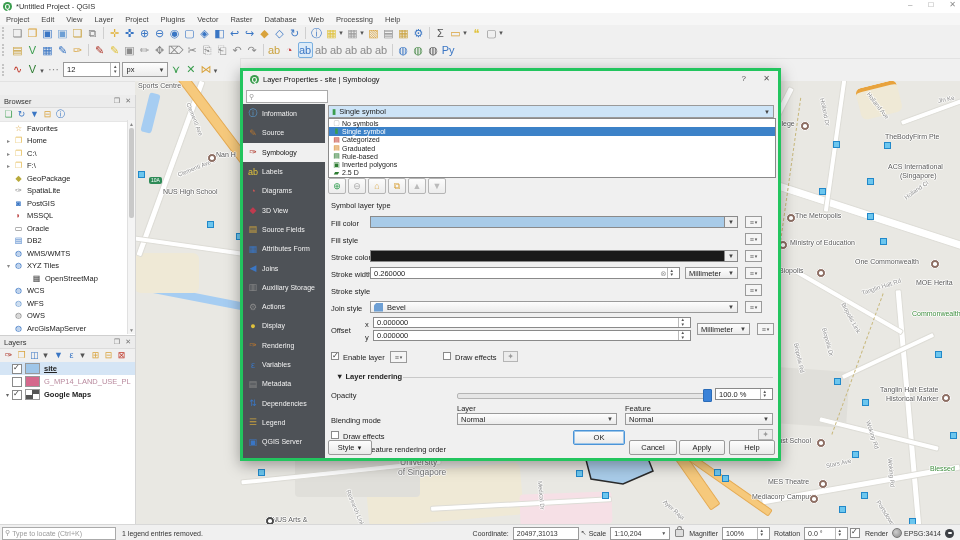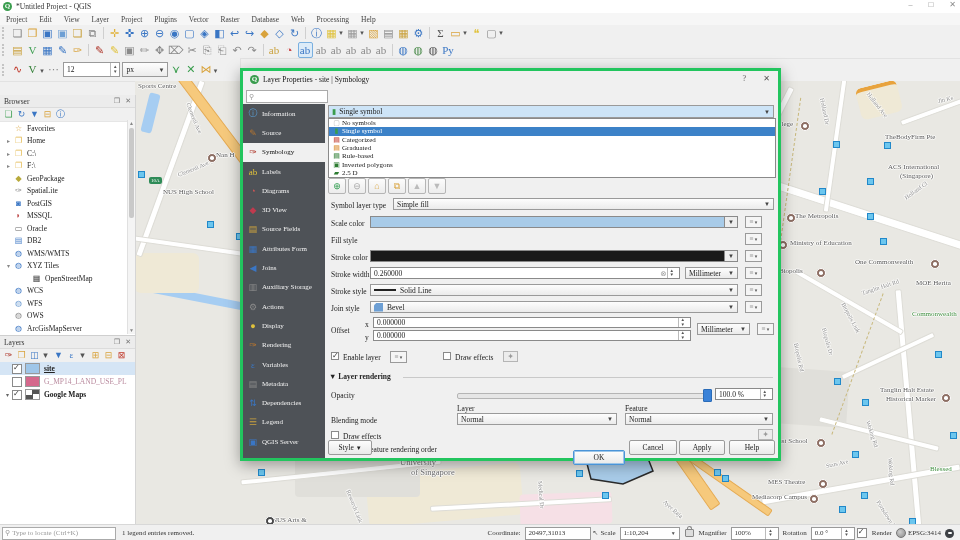--- a/index.html
+++ b/index.html
@@ -1,17 +1,17 @@
 <!DOCTYPE html>
 <html><head>
 <meta charset="utf-8">
 <style>
   html,body{margin:0;padding:0;background:#444;}
   #app{position:relative;width:960px;height:540px;background:#f0f0f0;overflow:hidden;
-       font-family:Liberation Serif, serif;font-size:8px;color:#222;
+       font-family:Liberation Sans, sans-serif;font-size:8px;color:#222;
        -webkit-font-smoothing:antialiased;}
   .abs{position:absolute;}
   
   #titlebar{left:0;top:0;width:960px;height:13px;background:#fff;display:flex;align-items:center;}
   #qlogo{width:9px;height:9px;margin:0 4px 0 3px;border-radius:50%;background:#3a9d4e;color:#fff;
          font-size:7px;line-height:9px;text-align:center;font-weight:bold;}
   #wintitle{font-size:7.5px;color:#333;}
   .winbtns{position:absolute;right:4px;top:0;display:flex;gap:16px;color:#8a8a8a;font-size:8px;}
   .winbtns span{cursor:default;}
   #menubar{left:0;top:13px;width:960px;height:12px;background:#f6f6f6;display:flex;align-items:center;
@@ -302,21 +302,21 @@
         <span class="ml ml-poi" style="left: 644px; top: 186px;">Biopolis</span>
         <span class="ml ml-poi" style="left: 781px; top: 198px;">MOE Herita</span>
         <span class="ml ml-green" style="left: 777px; top: 229px;">Commonwealth</span>
         <span class="ml ml-poi" style="left: 745px; top: 305px;">Tanglin Halt Estate</span>
         <span class="ml ml-poi" style="left: 751px; top: 314px;">Historical Marker</span>
         <span class="ml ml-poi" style="left: 641px; top: 356px;">rust School</span>
         <span class="ml ml-poi" style="left: 633px; top: 397px;">MES Theatre</span>
         <span class="ml ml-poi" style="left: 617px; top: 412px;">Mediacorp Campus</span>
         <span class="ml ml-green" style="left: 795px; top: 384px;">Blessed</span>
         <span class="ml ml-poi2" style="left: 265px; top: 376px;">University</span>
-        <span class="ml ml-poi2" style="left: 263px; top: 386px; margin-left: 13px;">of Singapore</span>
+        <span class="ml ml-poi2" style="left: 263px; top: 386px;">of Singapore</span>
         <span class="ml ml-poi" style="left: 137px; top: 435px;">NUS Arts &amp;</span>
         <span class="ml ml-road" style="left: 687px; top: 14px; transform: rotate(78deg);">Holland Dr</span>
         <span class="ml ml-road" style="left: 733px; top: 9px; transform: rotate(52deg);">Holland Ave</span>
         <span class="ml ml-road" style="left: 770px; top: 114px; transform: rotate(-35deg);">Holland Cl</span>
         <span class="ml ml-road" style="left: 803px; top: 17px; transform: rotate(-12deg);">Jln Ke</span>
         <span class="ml ml-road" style="left: 53px; top: 19px; transform: rotate(68deg);">Clementi Ave</span>
         <span class="ml ml-road" style="left: 43px; top: 91px; transform: rotate(-22deg);">Clementi Ave 1</span>
         <span class="ml ml-road" style="left: 727px; top: 209px; transform: rotate(-18deg);">Tanglin Halt Rd</span>
         <span class="ml ml-road" style="left: 708px; top: 219px; transform: rotate(62deg);">Biopolis Link</span>
         <span class="ml ml-road" style="left: 689px; top: 244px; transform: rotate(75deg);">Biopolis Dr</span>
@@ -643,26 +643,22 @@
       <div class="symtb" id="sym-toolbar">
           <span class="sbtn" style="color: rgb(46, 157, 78);">⊕</span>
           <span class="sbtn dis" style="color: rgb(170, 170, 170);">⊖</span>
           <span class="sbtn" style="color: rgb(217, 163, 60);">⌂</span>
           <span class="sbtn" style="color: rgb(217, 163, 60);">⧉</span>
           <span class="sbtn dis" style="color: rgb(187, 187, 187);">▲</span>
           <span class="sbtn dis" style="color: rgb(187, 187, 187);">▼</span>
         </div>
 
       <span class="fl" style="left:6px;top:97px;">Symbol layer type</span>
-      <div class="ctl dcombo" style="left:68px;top:94px;width:381px;height:12px;">
-        <span>Simple fill</span>
-        <span class="arr">▼</span>
-      </div>
-
-      <span class="fl" style="left:6px;top:115px;">Scale color</span>
+
+      <span class="fl" style="left:6px;top:115px;">Fill color</span>
       <div class="ctl colorbtn" style="left:45px;top:112px;width:368px;height:12px;">
         <span class="fillc" id="fill-color-swatch" style="background: rgb(168, 203, 232);"></span>
         <span class="da">▼</span>
       </div>
       <div class="ctl ovr" style="left:420px;top:112px;">≡<i>▾</i></div>
 
       <span class="fl" style="left:6px;top:132px;">Fill style</span>
       <div class="ctl ovr" style="left:420px;top:129px;">≡<i>▾</i></div>
 
       <span class="fl" style="left:6px;top:149px;">Stroke color</span>
@@ -681,25 +677,20 @@
             <i>▼</i>
           </span>
       </div>
       <div class="ctl dcombo" style="left:360px;top:163px;width:53px;height:12px;">
         <span>Millimeter</span>
         <span class="arr">▼</span>
       </div>
       <div class="ctl ovr" style="left:420px;top:163px;">≡<i>▾</i></div>
 
       <span class="fl" style="left:6px;top:183px;">Stroke style</span>
-      <div class="ctl dcombo" style="left:45px;top:180px;width:368px;height:12px;">
-        <span style="width:22px;border-top:2px solid #222;margin-right:4px;"></span>
-        <span>Solid Line</span>
-        <span class="arr">▼</span>
-      </div>
       <div class="ctl ovr" style="left:420px;top:180px;">≡<i>▾</i></div>
 
       <span class="fl" style="left:6px;top:200px;">Join style</span>
       <div class="ctl dcombo" style="left:45px;top:197px;width:368px;height:12px;">
         <span style="width:9px;height:9px;background:#6d9fd4;clip-path:polygon(0 100%,0 30%,30% 0,100% 0,100% 100%);margin-right:4px;"></span>
         <span>Bevel</span>
         <span class="arr">▼</span>
       </div>
       <div class="ctl ovr" style="left:420px;top:197px;">≡<i>▾</i></div>
 
@@ -726,21 +717,21 @@
       </div>
       <div class="ctl ovr" style="left:432px;top:219px;">≡<i>▾</i></div>
 
       <span class="cb on ctl" id="cb-enable-layer" style="left:6px;top:248px;"></span>
       <span class="fl" style="left:18px;top:249px;">Enable layer</span>
       <div class="ctl ovr" style="left:65px;top:247px;">≡<i>▾</i></div>
       <span class="cb ctl" id="cb-draw-effects-top" style="left:118px;top:248px;"></span>
       <span class="fl" style="left:130px;top:249px;">Draw effects</span>
       <div class="ctl starbtn" style="left:178px;top:247px;">✦</div>
 
-      <span class="fl" style="left:4px;top:268px;font-weight:bold;">▼ <span>Layer rendering</span></span>
+      <span class="fl" style="left:11px;top:268px;font-weight:bold;">▼ <span>Layer rendering</span></span>
       <div class="hline" style="left:78px;top:273px;width:370px;"></div>
 
       <span class="fl" style="left:6px;top:287px;">Opacity</span>
       <div class="slider-groove" style="left:132px;top:289px;width:252px;"></div>
       <div class="slider-handle" style="left:378px;top:285px;"></div>
       <div class="ctl dinput" style="left:390px;top:284px;width:58px;height:12px;justify-content:flex-end;">
         <span>100.0 %</span>
         <span class="spin" style="margin-left:auto;">
             <i>▲</i>
             <i>▼</i>
@@ -764,21 +755,21 @@
       <div class="ctl starbtn" style="left:433px;top:325px;">✦</div>
 
       <span class="cb ctl" id="cb-control-order" style="left:6px;top:340px;"></span>
       <span class="fl" style="left:18px;top:341px;">Control feature rendering order</span>
       <div class="ctl starbtn" style="left:433px;top:338px;">⇅</div>
     </div>
 
     <div class="btn" style="left:85px;top:369px;width:42px;height:13px;">
       <span>Style</span>&nbsp;<span style="font-size:6px;">▼</span>
     </div>
-    <div class="btn def" style="left:330px;top:379px;width:50px;height:13px;text-align:right;">OK</div>
+    <div class="btn def" style="left:330px;top:359px;width:50px;height:13px;text-align:right;">OK</div>
     <div class="btn" style="left:386px;top:369px;width:46px;height:13px;">Cancel</div>
     <div class="btn" style="left:436px;top:369px;width:44px;height:13px;">Apply</div>
     <div class="btn" style="left:486px;top:369px;width:44px;height:13px;">Help</div>
   </div>
 
   <div id="statusbar" class="abs">
     <div id="locate">
       <span>⚲</span>
       <span>Type to locate (Ctrl+K)</span>
     </div>

